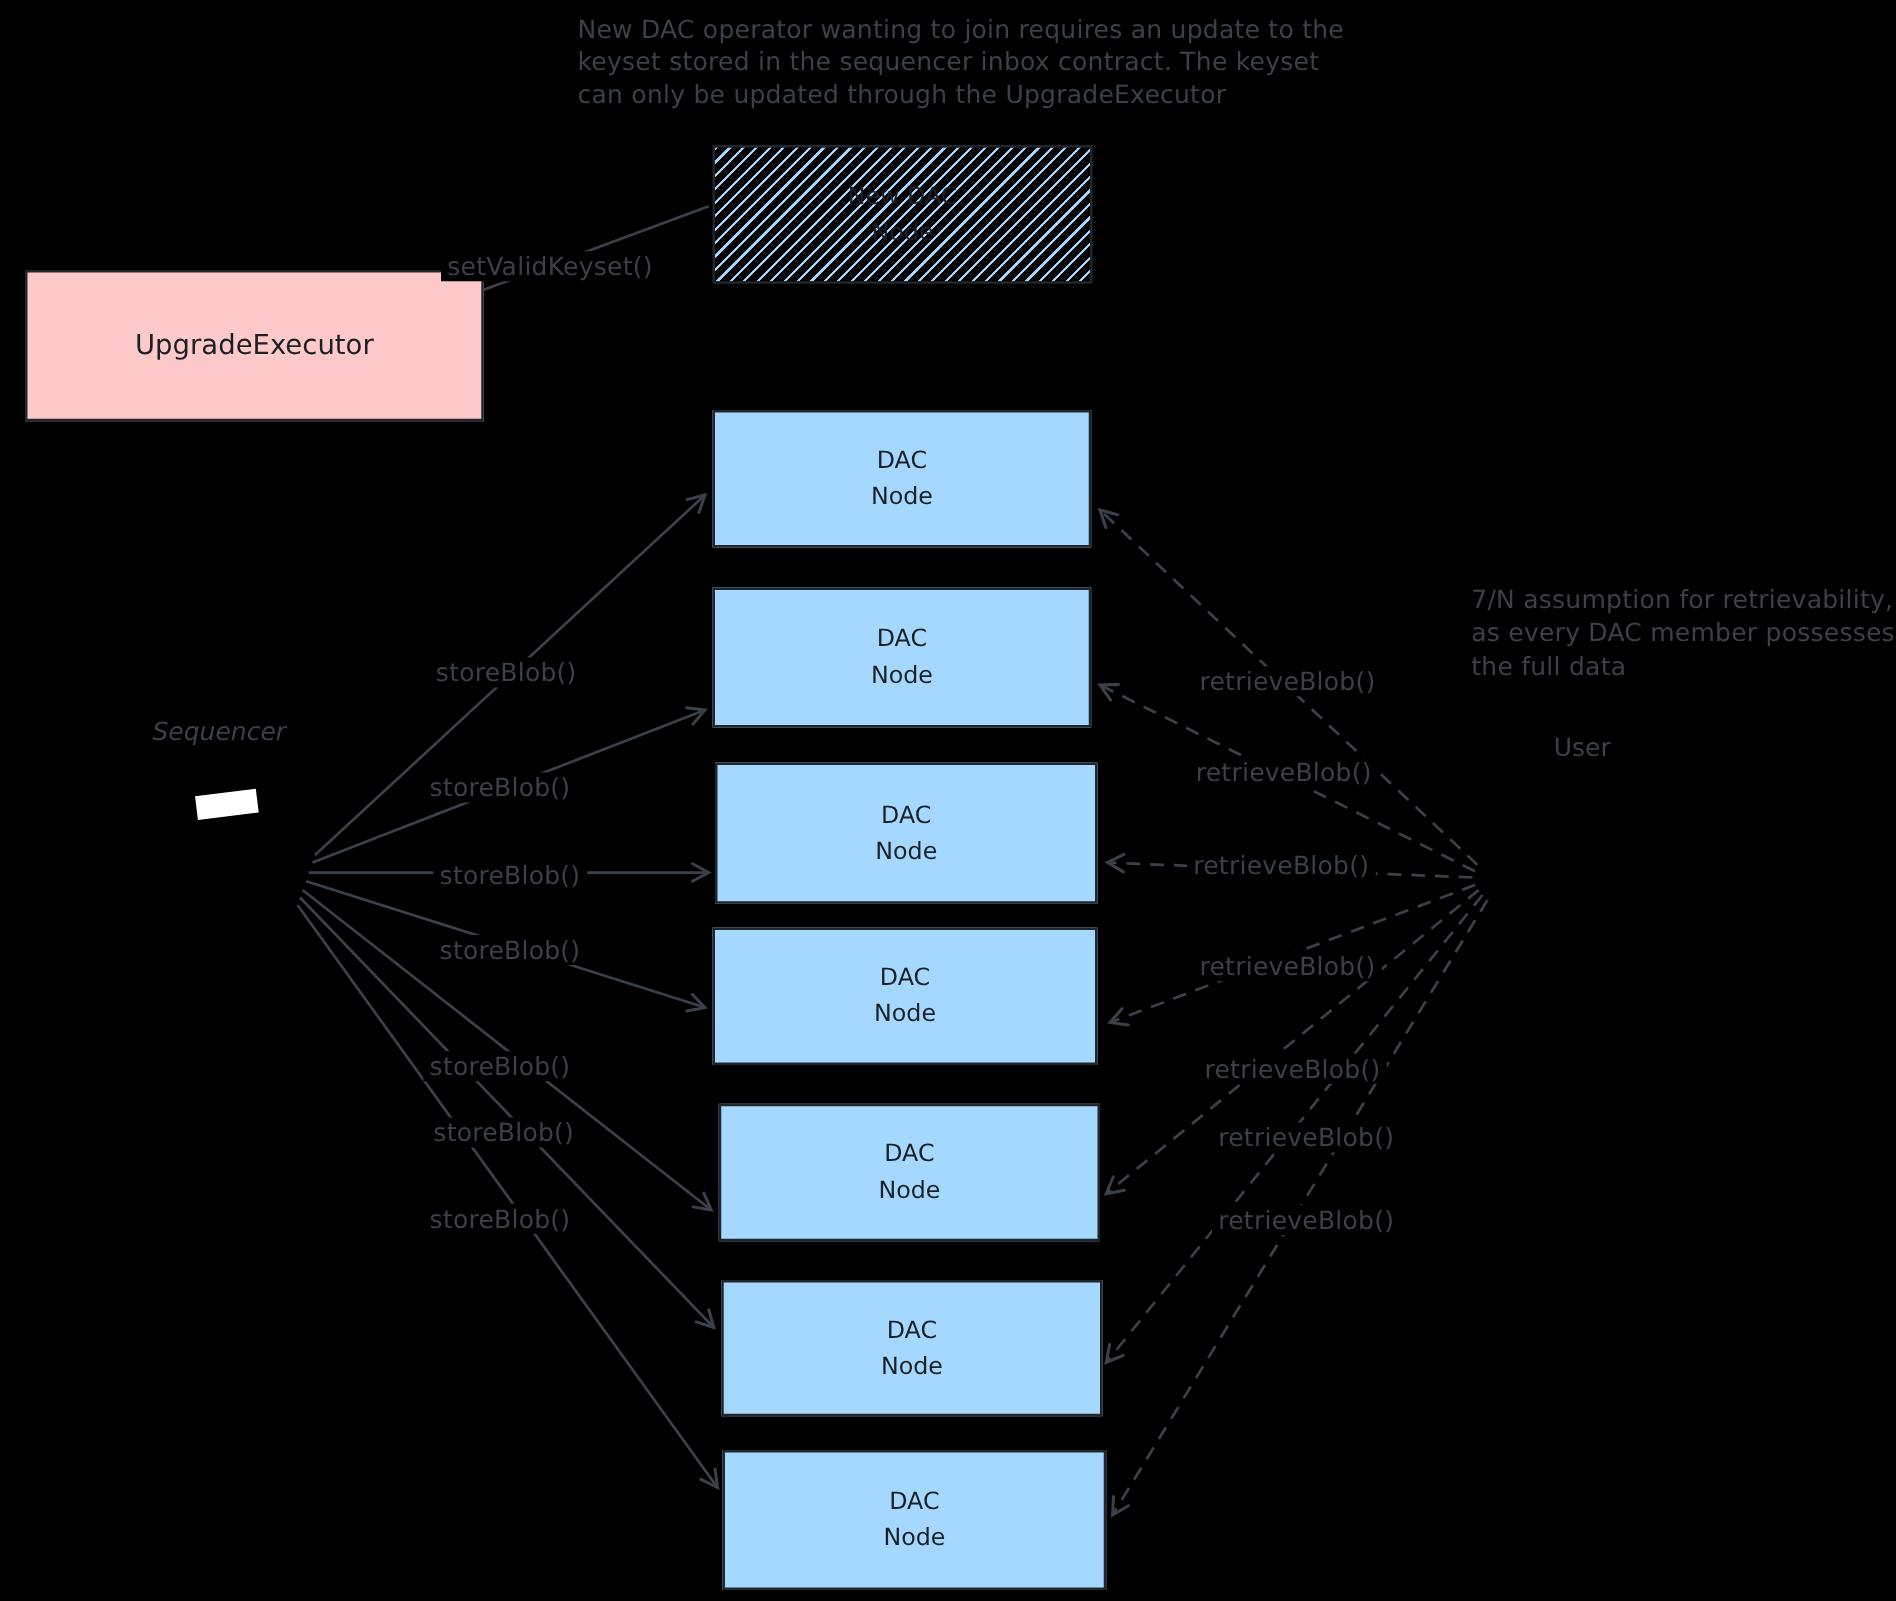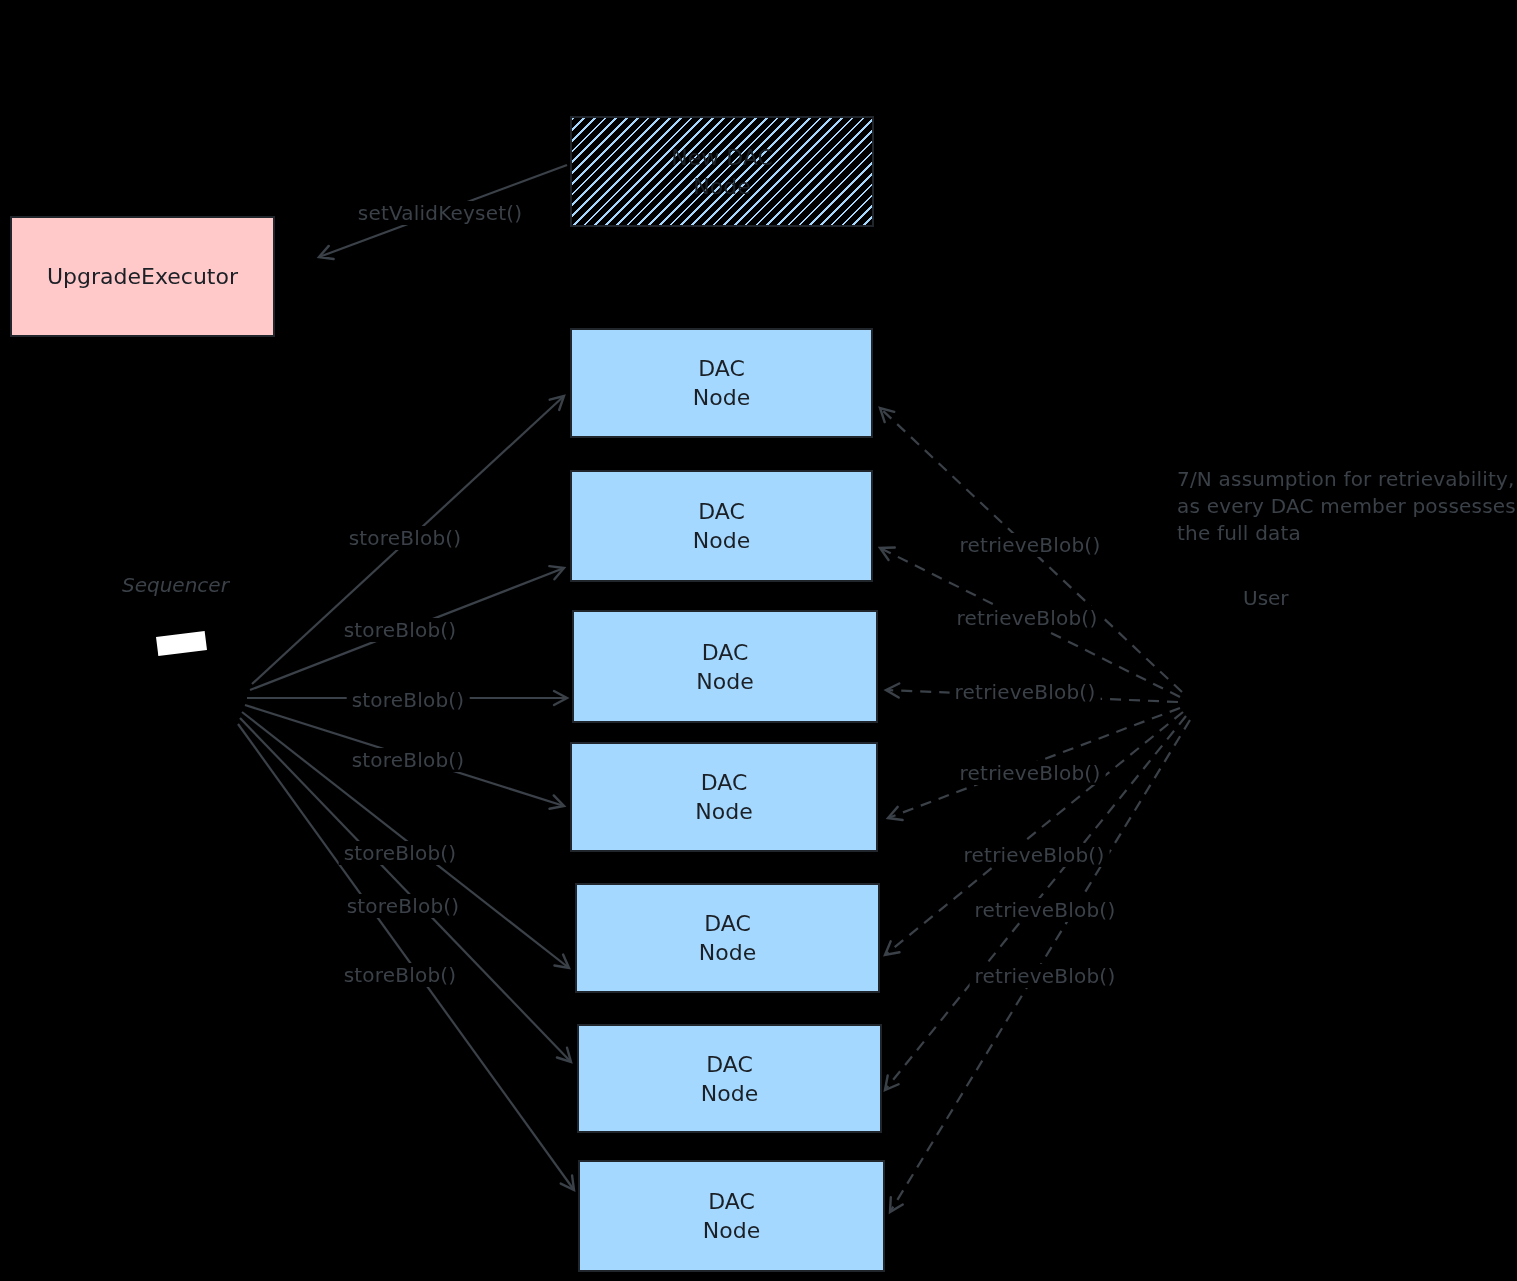--- a/index.html
+++ b/index.html
@@ -14,21 +14,21 @@
   }
   #edges{position:absolute;left:0;top:0;}
   .note{
     position:absolute;color:var(--stroke);font-size:20px;line-height:26px;
     white-space:pre-line;letter-spacing:.2px;
   }
   .mini-label{position:absolute;color:var(--stroke);font-size:20px;white-space:nowrap;}
   .box{
     position:absolute;border:2px solid var(--border);
     display:flex;align-items:center;justify-content:center;text-align:center;
-    color:var(--node-text);font-size:22px;line-height:29px;white-space:pre-line;
+    color:var(--node-text);font-size:19px;line-height:29px;white-space:pre-line;
   }
   .box.dac{background:var(--dac-fill);}
   .box.exec{background:var(--exec-fill);font-size:22px;}
   .box.hatched{
     background:repeating-linear-gradient(135deg,
       var(--hatch) 0px, var(--hatch) 1.8px,
       var(--bg) 1.8px, var(--bg) 7.6px);
   }
   .edge-label{
     position:absolute;transform:translate(-50%,-50%);
@@ -61,27 +61,30 @@
       <line x1="238" y1="724" x2="574" y2="1190" stroke="#3b4148" stroke-width="2.2" marker-end="url(#ah)"></line>
       <line x1="1182" y1="692" x2="880" y2="408" stroke="#3b4148" stroke-width="2.2" stroke-dasharray="11 8" marker-end="url(#ah)"></line>
       <line x1="1180" y1="697" x2="880" y2="548" stroke="#3b4148" stroke-width="2.2" stroke-dasharray="11 8" marker-end="url(#ah)"></line>
       <line x1="1178" y1="702" x2="886" y2="690" stroke="#3b4148" stroke-width="2.2" stroke-dasharray="11 8" marker-end="url(#ah)"></line>
       <line x1="1180" y1="708" x2="888" y2="818" stroke="#3b4148" stroke-width="2.2" stroke-dasharray="11 8" marker-end="url(#ah)"></line>
       <line x1="1183" y1="712" x2="885" y2="955" stroke="#3b4148" stroke-width="2.2" stroke-dasharray="11 8" marker-end="url(#ah)"></line>
       <line x1="1186" y1="716" x2="885" y2="1090" stroke="#3b4148" stroke-width="2.2" stroke-dasharray="11 8" marker-end="url(#ah)"></line>
       <line x1="1190" y1="720" x2="890" y2="1212" stroke="#3b4148" stroke-width="2.2" stroke-dasharray="11 8" marker-end="url(#ah)"></line>
     </svg>
 
+  <div class="note" id="top-note" style="left:462px;top:10px;width:650px;">New DAC operator wanting to join requires an update to the
+keyset stored in the sequencer inbox contract. The keyset
+can only be updated through the UpgradeExecutor</div>
 
   <div class="box hatched" style="left:570px;top:116px;width:304px;height:111px;">
     <span>New DAC
 Node</span>
   </div>
 
-  <div class="box exec" style="left:10px;top:216px;width:265px;height:121px;">
+  <div class="box exec" style="left:20px;top:216px;width:367px;height:121px;">
     <span>UpgradeExecutor</span>
   </div>
 
   <div class="edge-label" style="left:440px;top:213px;">setValidKeyset()</div>
 
   <div class="mini-label" style="left:122px;top:573px;font-style:italic;">Sequencer</div>
 
   <div id="sequencer-screen"></div>
 
 

